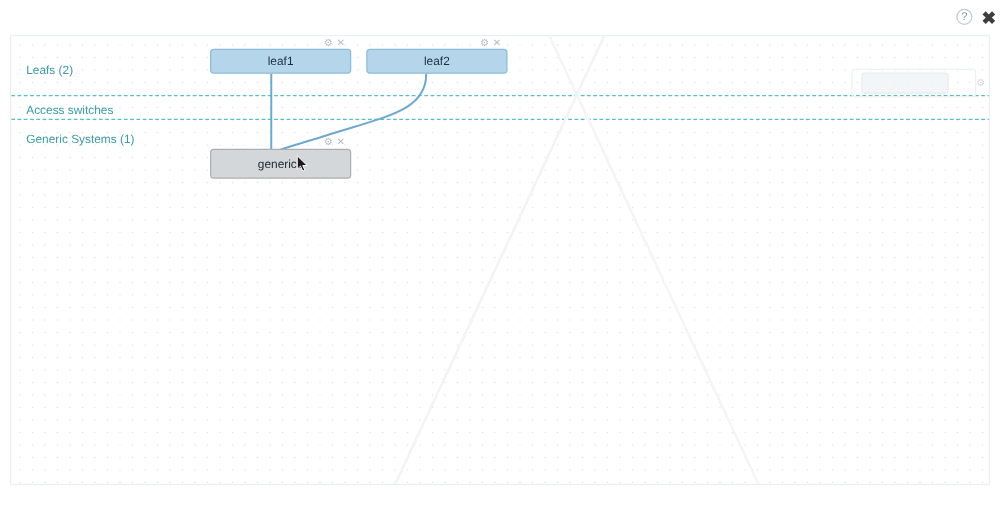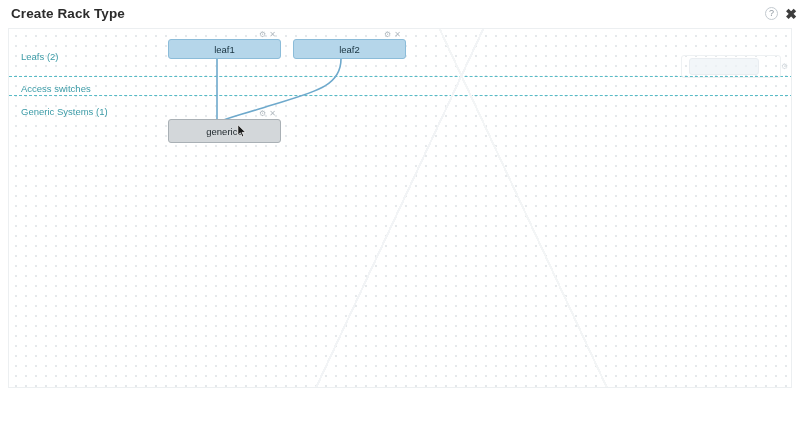--- a/index.html
+++ b/index.html
@@ -115,21 +115,20 @@
   
   #mouse-cursor {
     position: absolute; left: 237px; top: 124px;
     width: 11px; height: 14px; pointer-events: none;
   }
 </style>
 </head>
 <body>
 
 <div id="header">
-  <div id="page-title">Create Rack Type</div>
   <div id="help-icon" class="hdr-icon">
     <span class="ring">?</span>
   </div>
   <div id="close-icon" class="hdr-icon">✖</div>
 </div>
 
 <div id="canvas">
 
   <div class="row-divider" style="top:47px"></div>
   <div class="row-divider" style="top:66px"></div>

